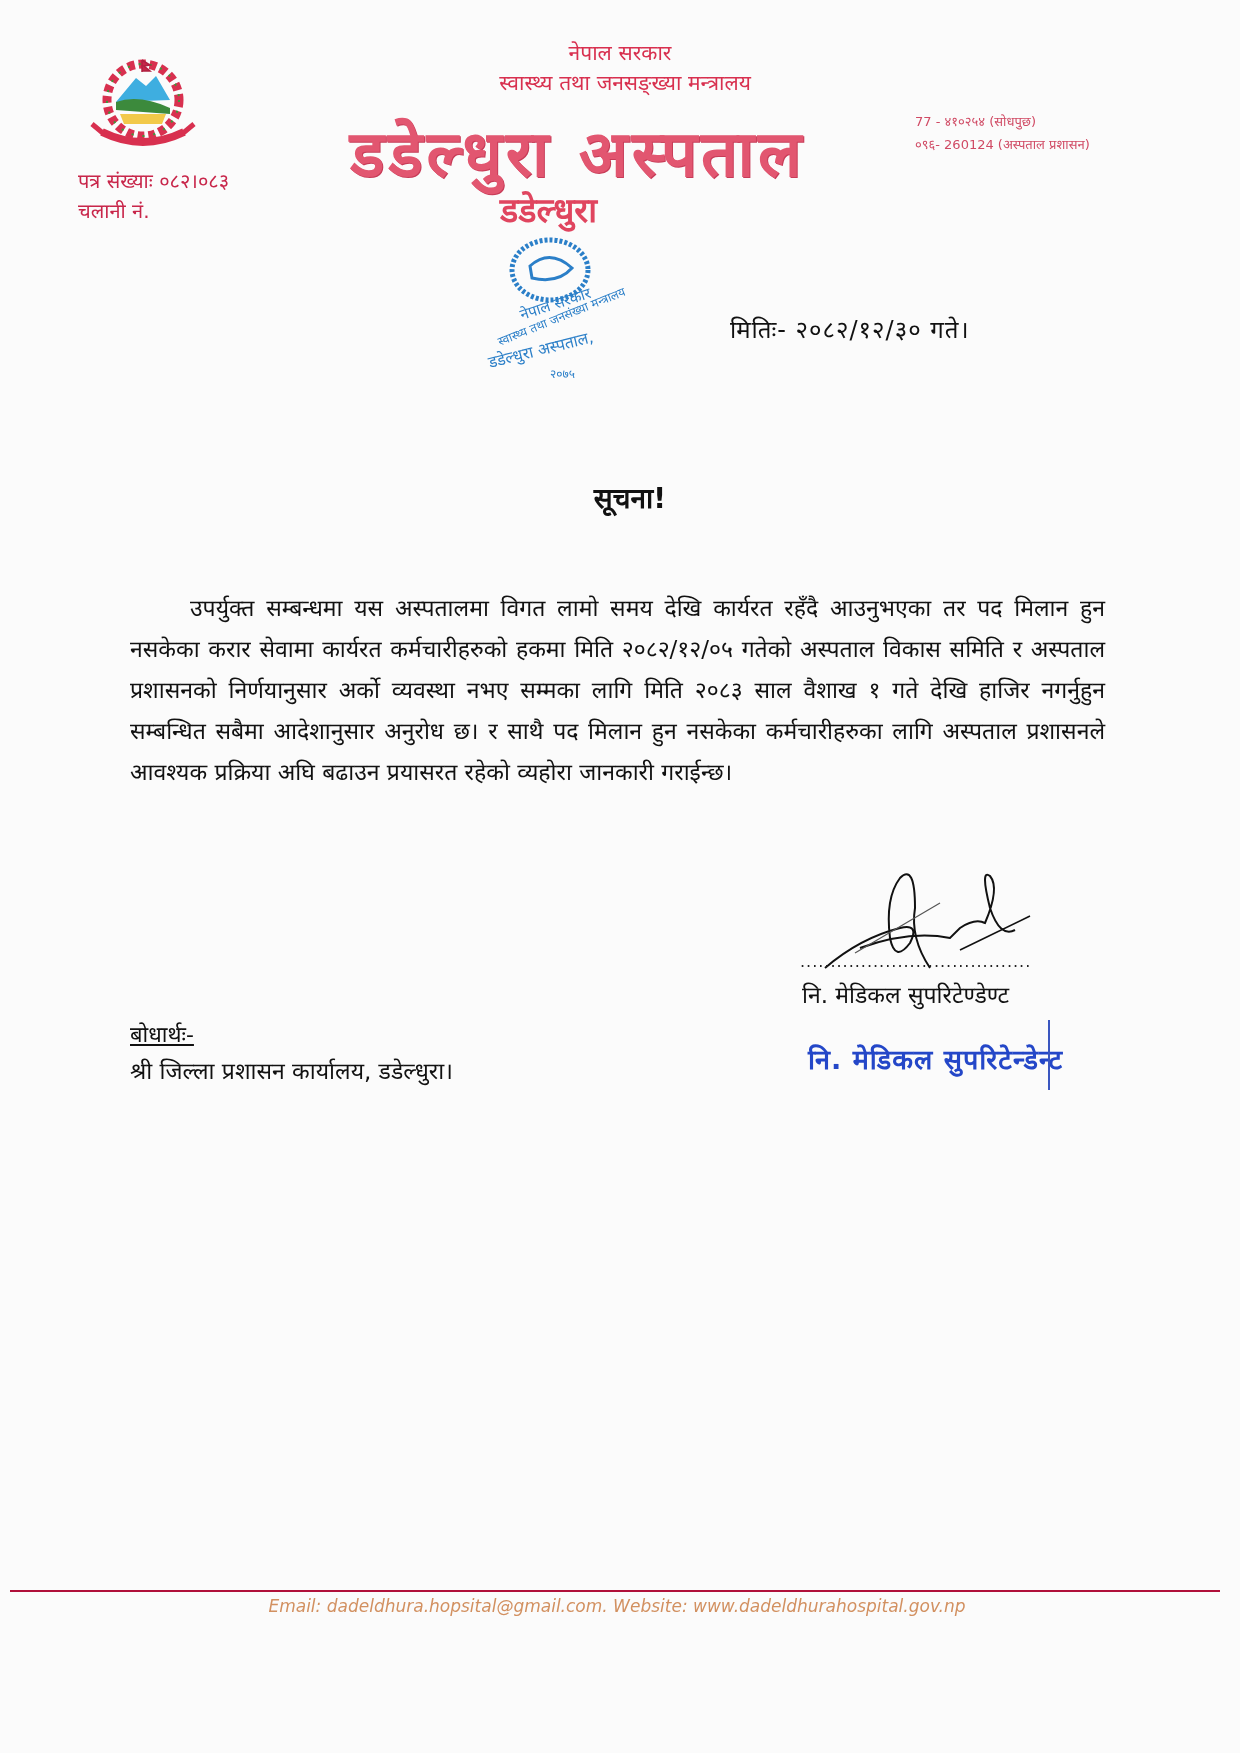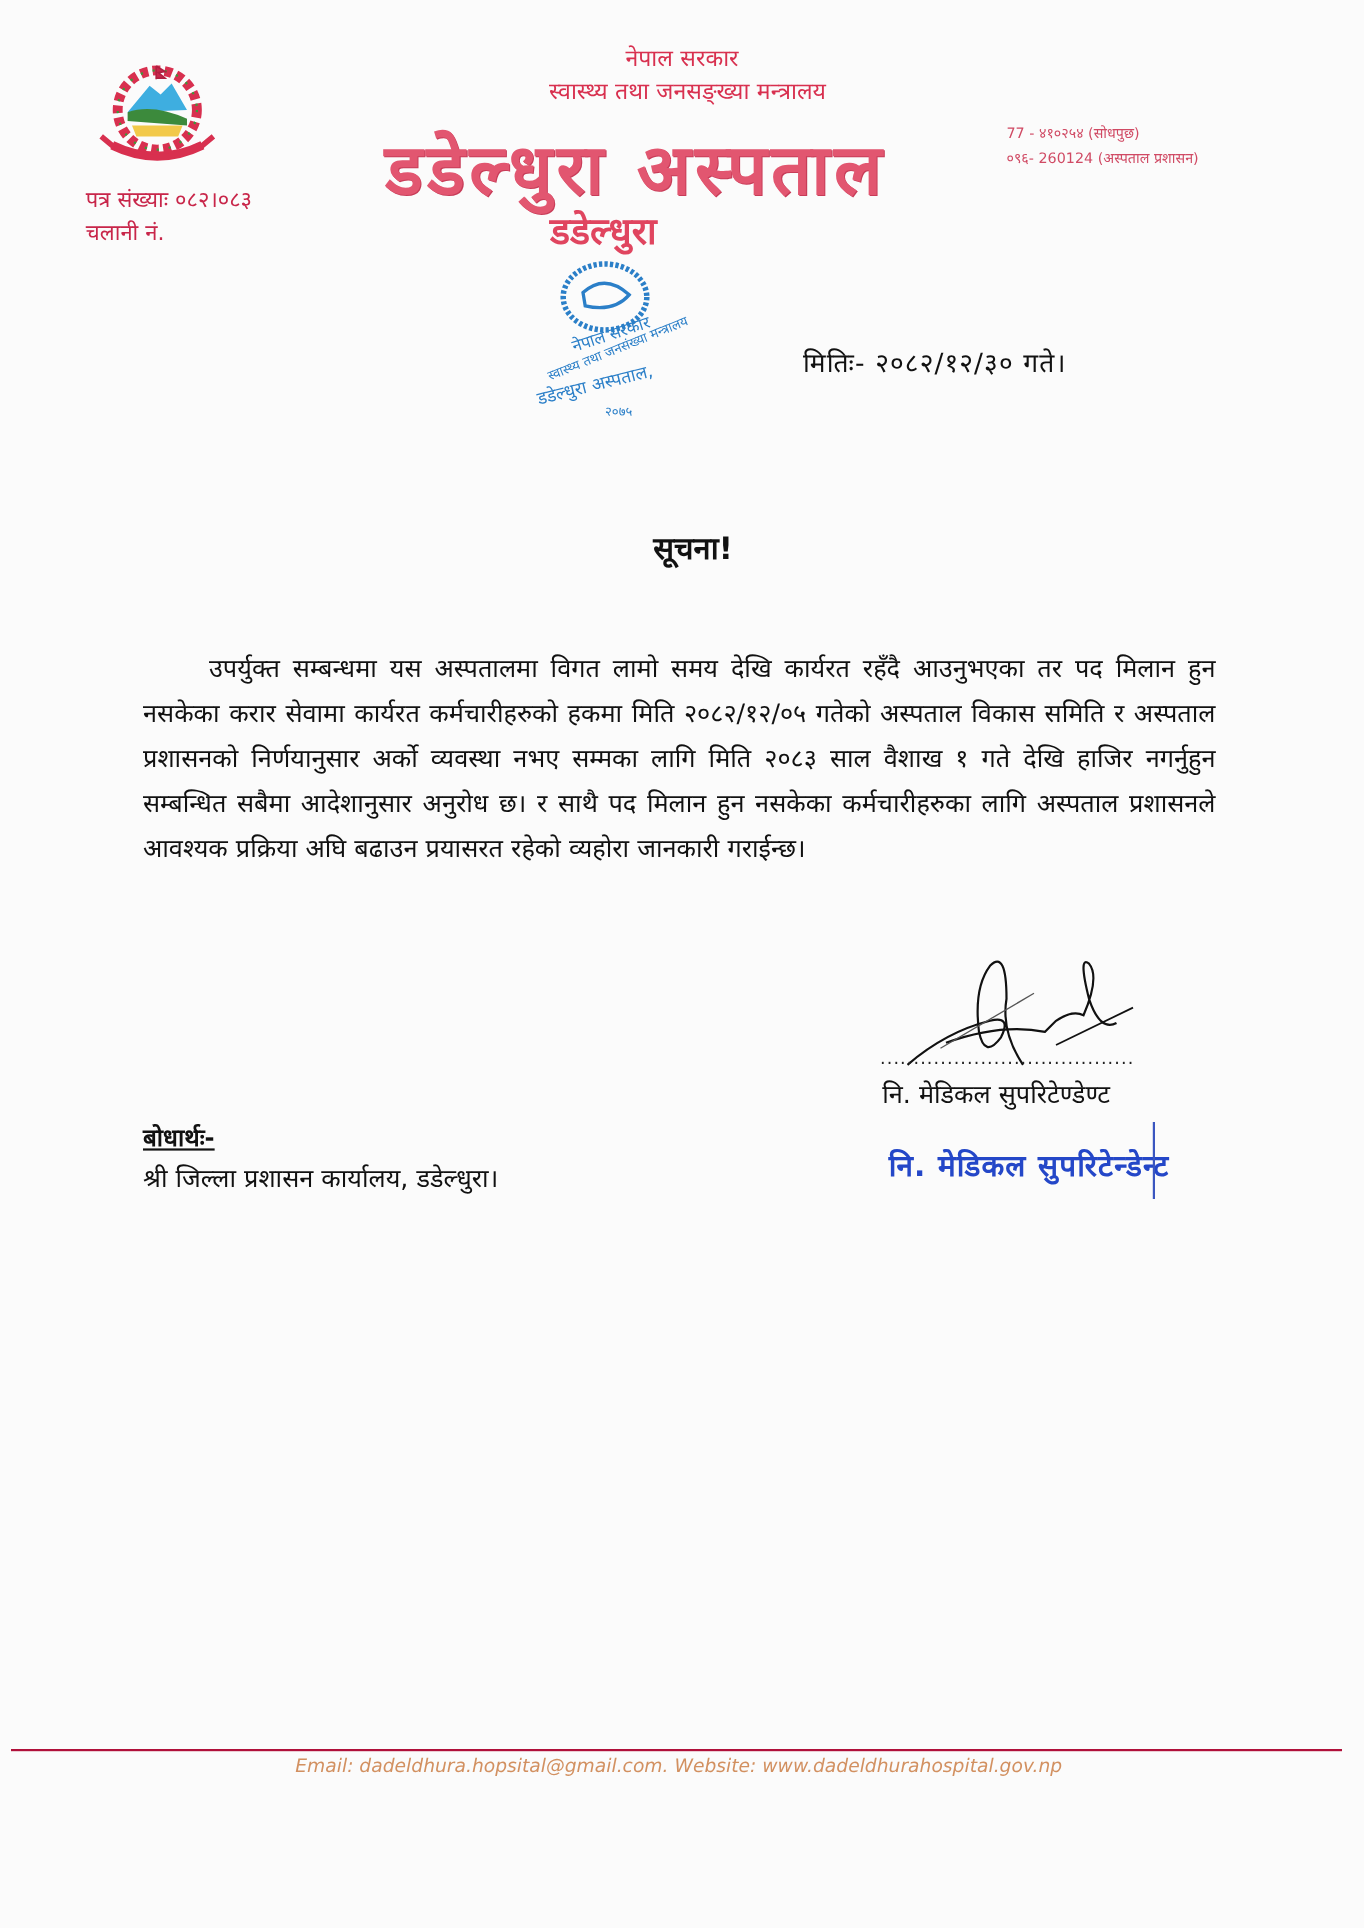--- a/index.html
+++ b/index.html
@@ -20,21 +20,21 @@
   .stamp { left: 480px; top: 228px; width: 200px; height: 150px; }
   .date { left: 730px; top: 312px; font-size: 24px; letter-spacing: 1px; text-align: center; }
   .notice-title { left: 0; width: 1240px; top: 478px; text-align: center; font-size: 28px; font-weight: bold; padding-left: 10px; }
   .body { left: 130px; top: 588px; width: 975px; font-size: 23px; line-height: 41px; text-align: justify; text-align-last: left; }
   .body p { margin: 0; text-indent: 60px; }
   .sig { left: 800px; top: 868px; width: 260px; height: 110px; }
   .dots { left: 800px; top: 952px; font-size: 16px; letter-spacing: 1px; color: #222; }
   .sig-title { left: 802px; top: 978px; font-size: 23px; }
   .seal { left: 797px; top: 1040px; font-size: 27px; font-weight: bold; color: #2447c8; letter-spacing: 1px; margin-left: 11px; }
   .seal-mark { left: 1048px; top: 1020px; width: 2px; height: 70px; background: #3a56c0; }
-  .cc-label { left: 130px; top: 1018px; font-size: 22px; text-decoration: underline; font-weight: bold; }
+  .cc-label { left: 130px; top: 1018px; font-size: 22px; text-decoration: underline; }
   .cc-item { left: 130px; top: 1054px; font-size: 23px; }
   .footer-line { left: 10px; top: 1590px; width: 1210px; height: 2px; background: #b0103a; }
   .footer { left: 0; width: 1240px; top: 1596px; text-align: center; font-size: 17px; font-style: italic;
             color: #d29060; font-family: "DejaVu Sans", sans-serif; padding-right: 30px; box-sizing: border-box; padding-left: 24px; }
 </style>
 </head>
 <body>
 
 <div class="abs emblem">
   <svg width="118" height="100" viewBox="0 0 118 100">

